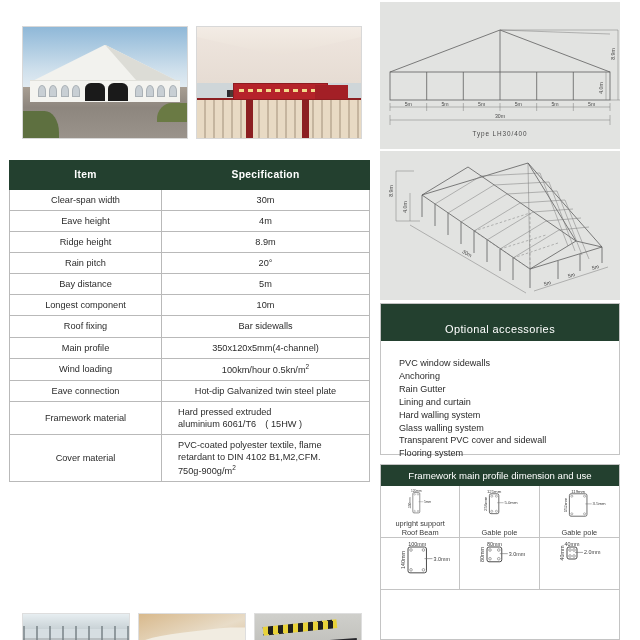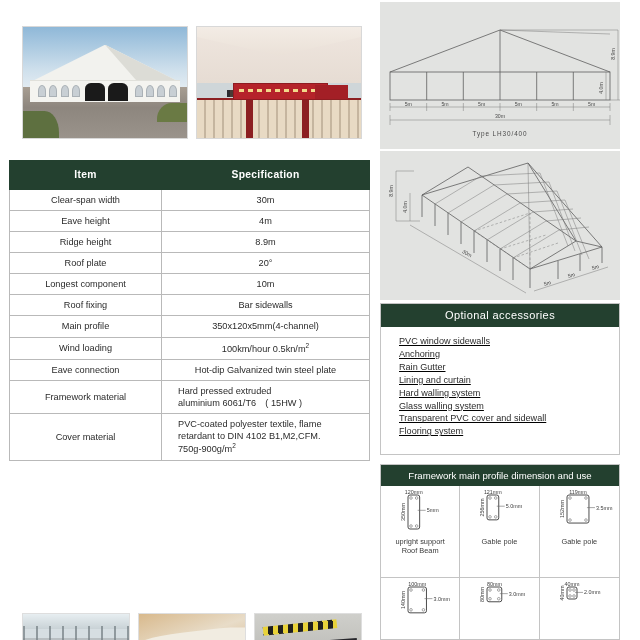--- a/index.html
+++ b/index.html
@@ -209,26 +209,26 @@
     position: absolute; left: 4px; top: 303px;
     width: 240px; height: 152px;
     border: 1px solid #c4c4c4;
     background:#fff;
   }
   .panel-head {
     background: #23402f;
     color: #ffffff;
     text-align: center;
     font-size: 11px;
-    padding: 5px 0 6px;
+    padding: 19px 0 6px;
     letter-spacing: .4px;
   }
   #acc-list {
     list-style: none;
-    margin: 0; padding: 8px 0 0 18px; text-decoration: underline;
+    margin: 0; padding: 16px 0 0 18px;
   }
   #acc-list li {
     font-size: 9.1px;
     color: #2b2b2b;
     line-height: 1.42;
   }
 
   
   #panel-fw {
     position: absolute; left: 4px; top: 464px;
@@ -240,21 +240,21 @@
   #fw-head {
     background:#23402f; color:#fff; text-align:center;
     font-size: 9.6px; padding: 5px 0 5px;
   }
   .fw-grid {
     display:grid; grid-template-columns: 1fr 1fr 1fr;
   }
   .fw-cell {
     border-right:1px solid #c4c4c4;
     border-bottom:1px solid #c4c4c4;
-    height: 92px;
+    height: 52px;
     position:relative;
     display:flex; flex-direction:column;
     align-items:center; justify-content:flex-start;
     padding-top:3px;
   }
   .fw-cell:nth-child(3n) { border-right:none; }
   .fw-cap {
     font-size: 7.4px; color:#3a3a3a; text-align:center;
     line-height:1.25; margin-top:2px;
   }
@@ -322,22 +322,26 @@
           </tr>
           <tr>
             <td>Eave height</td>
             <td>4m</td>
           </tr>
           <tr>
             <td>Ridge height</td>
             <td>8.9m</td>
           </tr>
           <tr>
-            <td>Roof plate</td>
+            <td>Rain pitch</td>
             <td>20°</td>
+          </tr>
+          <tr>
+            <td>Bay distance</td>
+            <td>5m</td>
           </tr>
           <tr>
             <td>Longest component</td>
             <td>10m</td>
           </tr>
           <tr>
             <td>Roof  fixing</td>
             <td>Bar  sidewalls</td>
           </tr>
           <tr>

